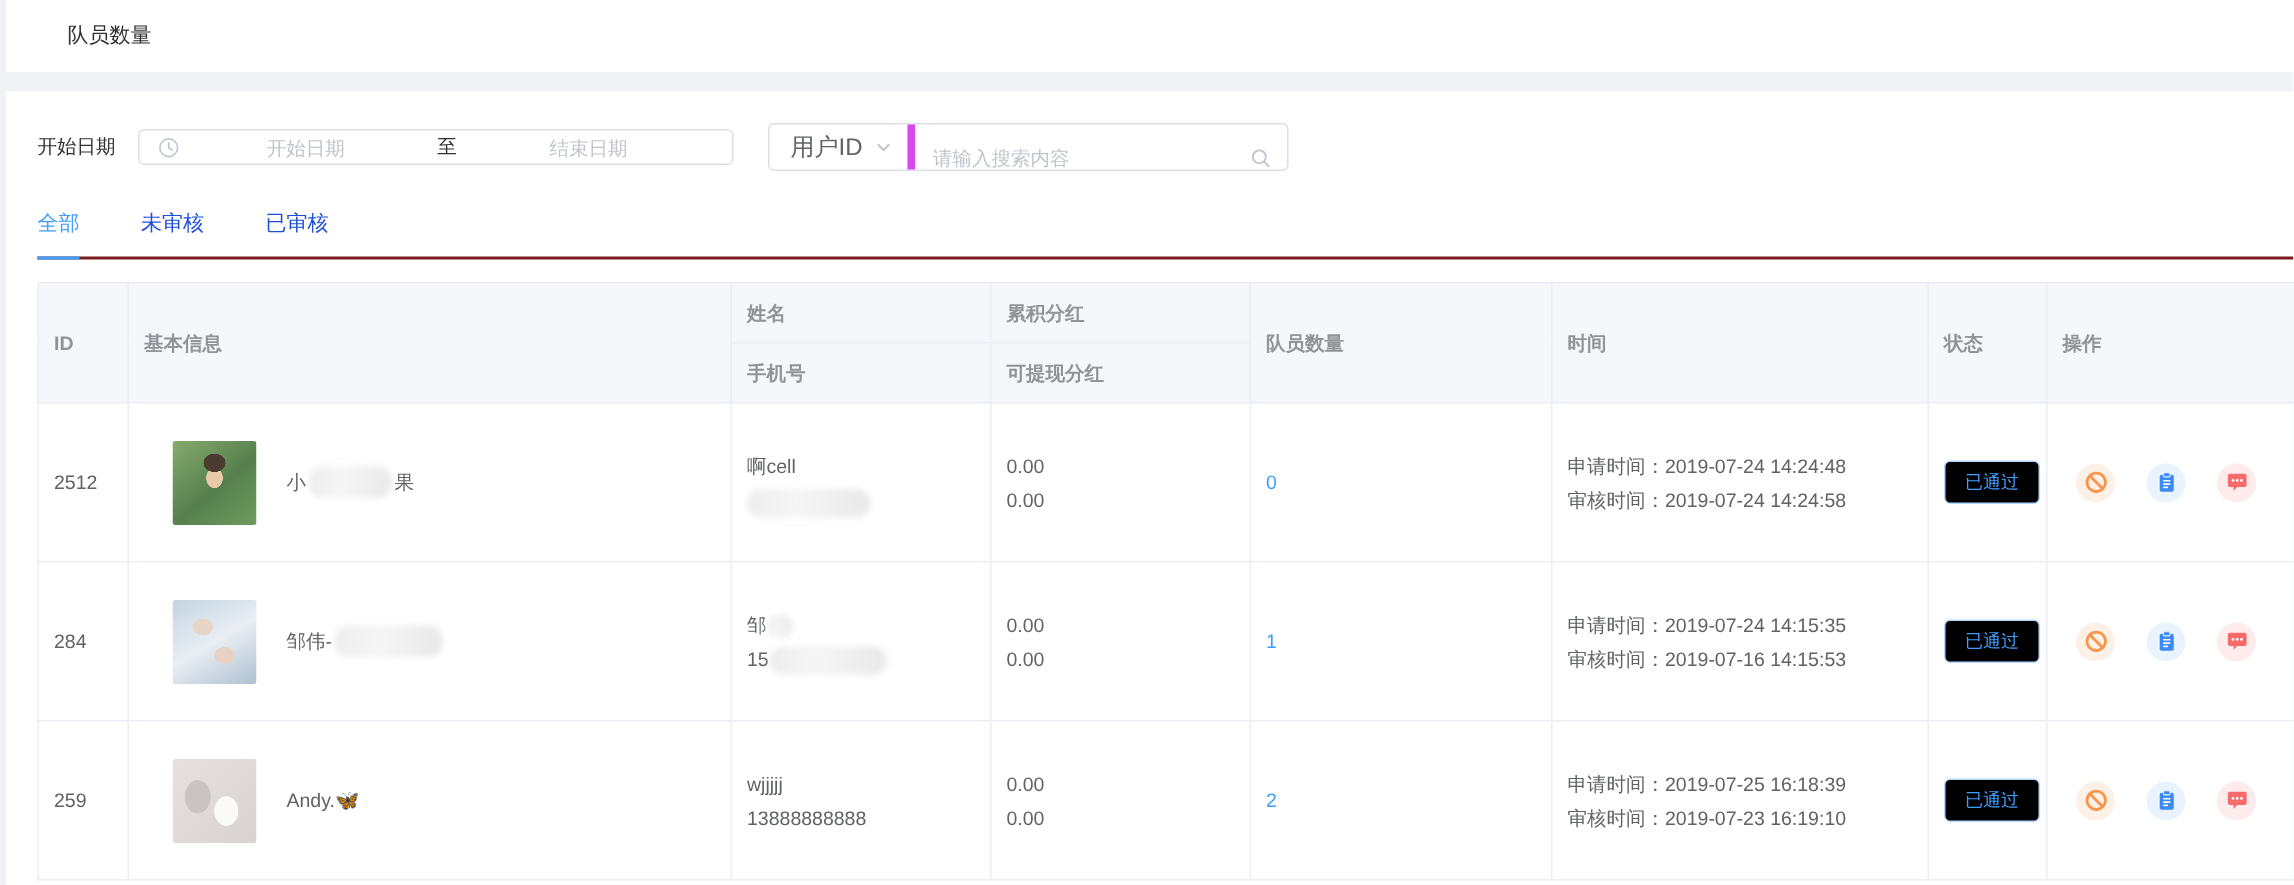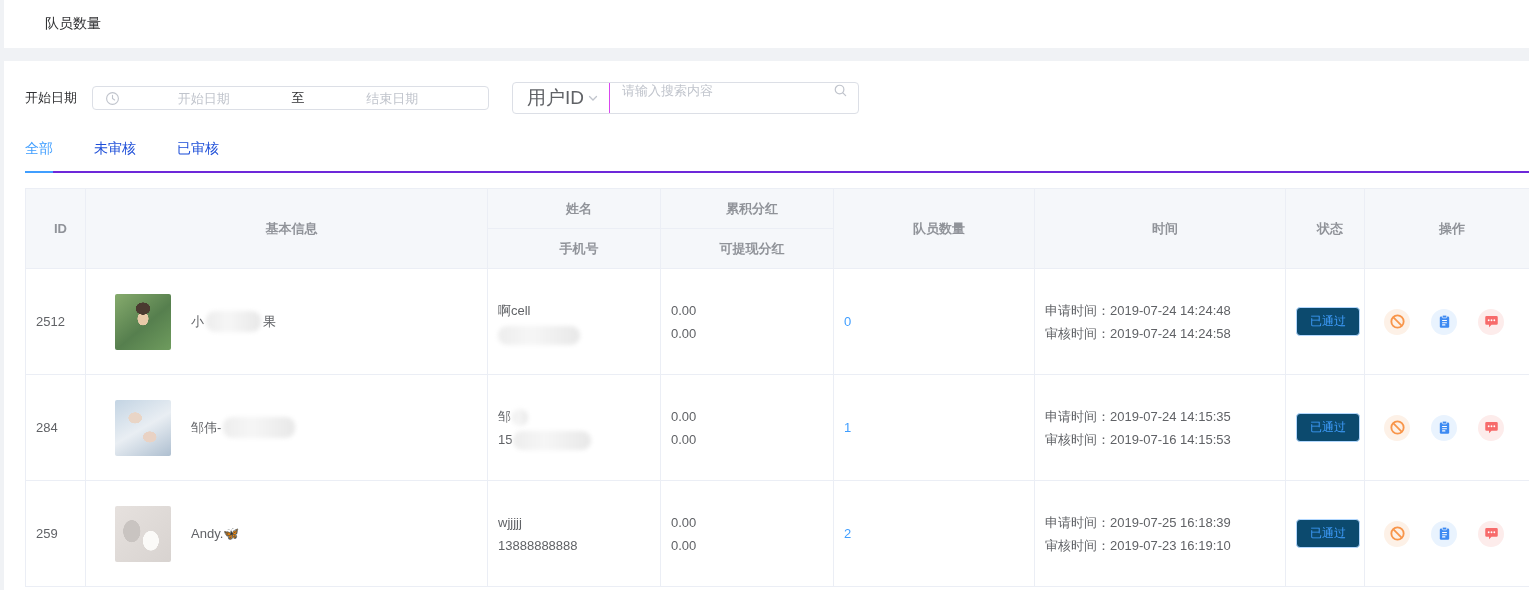--- a/index.html
+++ b/index.html
@@ -21,43 +21,43 @@
     display:flex; align-items:center; padding:0 12px; background:#fff; }
   .date-range .icon-clock { width:15px; height:15px; flex:0 0 auto; }
   .date-input { flex:1; border:none; outline:none; text-align:center; font-size:13px;
     color:#606266; background:transparent; min-width:0;
     font-family:"Liberation Sans","DejaVu Sans",sans-serif; }
   .date-input::placeholder { color:#c0c4cc; }
   .date-sep { font-size:13px; color:#303133; padding:0 4px; }
 
   .search-group { margin-left:23px; width:347px; height:32px; border:1px solid #dcdfe6;
     border-radius:4px; display:flex; background:#fff; }
-  .search-select { width:97px; border-right:1px solid #d946ef; display:flex;
+  .search-select { width:97px; border-right:5px solid #d946ef; display:flex;
     align-items:center; justify-content:space-between; padding:0 10px 0 14px;
-    font-size:19px; color:#606266; cursor:pointer; }
-  .search-input-wrap { flex:1; display:flex; align-items:flex-start; padding:0 10px 0 12px; }
+    font-size:16px; color:#606266; cursor:pointer; }
+  .search-input-wrap { flex:1; display:flex; align-items:flex-end; padding:0 10px 0 12px; }
   .search-input { flex:1; border:none; outline:none; font-size:13px; color:#606266;
     background:transparent; min-width:0;
     font-family:"Liberation Sans","DejaVu Sans",sans-serif; }
   .search-input::placeholder { color:#c0c4cc; }
 
   
-  .tabs { display:flex; gap:41px; border-bottom:2px solid #6d28d9; margin-right:0; }
+  .tabs { display:flex; gap:41px; border-bottom:2px solid #7f1d1d; margin-right:0; }
   .tab { font-size:14px; color:#1d4ed8; padding-bottom:13px; position:relative; cursor:pointer; }
   .tab.active { color:#409eff; }
   .tab.active::after { content:""; position:absolute; left:0; right:0; bottom:-2px;
     height:2px; background:#409eff; }
 
   
   table.captain-table { margin-top:15px; width:1504px; table-layout:fixed;
     border-collapse:collapse; }
   .captain-table th, .captain-table td { border:1px solid #ebeef5; text-align:left;
     vertical-align:middle; }
   .captain-table th { background:#f5f7fa; color:#909399; font-size:13px; font-weight:700;
-    height:40px; padding-left:10px;text-align:center; }
+    height:40px; padding-left:10px; }
   .captain-table td { font-size:13px; color:#606266; height:106px; padding-left:10px; }
 
   .cell-basic { display:flex; align-items:center; padding-left:19px; }
   .avatar { width:56px; height:56px; border-radius:2px; flex:0 0 auto; }
   .avatar-1 { background:
       radial-gradient(ellipse 12px 10px at 50% 26%, #4a3a30 60%, transparent 62%),
       radial-gradient(ellipse 9px 11px at 50% 44%, #e8c9a8 60%, transparent 63%),
       linear-gradient(140deg,#86ab6d 0%,#567f4e 55%,#6f9c5e 100%); }
   .avatar-2 { background:
       radial-gradient(ellipse 11px 9px at 36% 32%, #e9d5c6 60%, transparent 63%),
@@ -70,21 +70,21 @@
   .nickname { margin-left:20px; font-size:13px; color:#606266; display:flex;
     align-items:center; }
 
   .blur-patch { display:inline-block; background:linear-gradient(90deg,#ededed,#f6f6f6 40%,#e8e8e8);
     filter:blur(2px); border-radius:9px; vertical-align:middle; }
 
   .two-line { display:flex; flex-direction:column; justify-content:center; line-height:23px; }
   .member-link { color:#409eff; text-decoration:none; cursor:pointer; }
 
   .status-tag { display:inline-block; padding:5px 13px; font-size:12px; color:#409eff;
-    background:#0c4a6e; border:1px solid #b3d8ff; border-radius:4px; white-space:nowrap; }
+    background:#000000; border:1px solid #b3d8ff; border-radius:4px; white-space:nowrap; }
 
   .actions { display:flex; align-items:center; gap:21px; padding-left:9px; }
   .icon-btn { width:26px; height:26px; border-radius:50%; border:none; display:flex;
     align-items:center; justify-content:center; cursor:pointer; padding:0; }
   .icon-btn.ban { background:#fdf1e7; }
   .icon-btn.clip { background:#e9f3fe; }
   .icon-btn.comment { background:#fdeceb; }
 </style>
 </head>
 <body>

